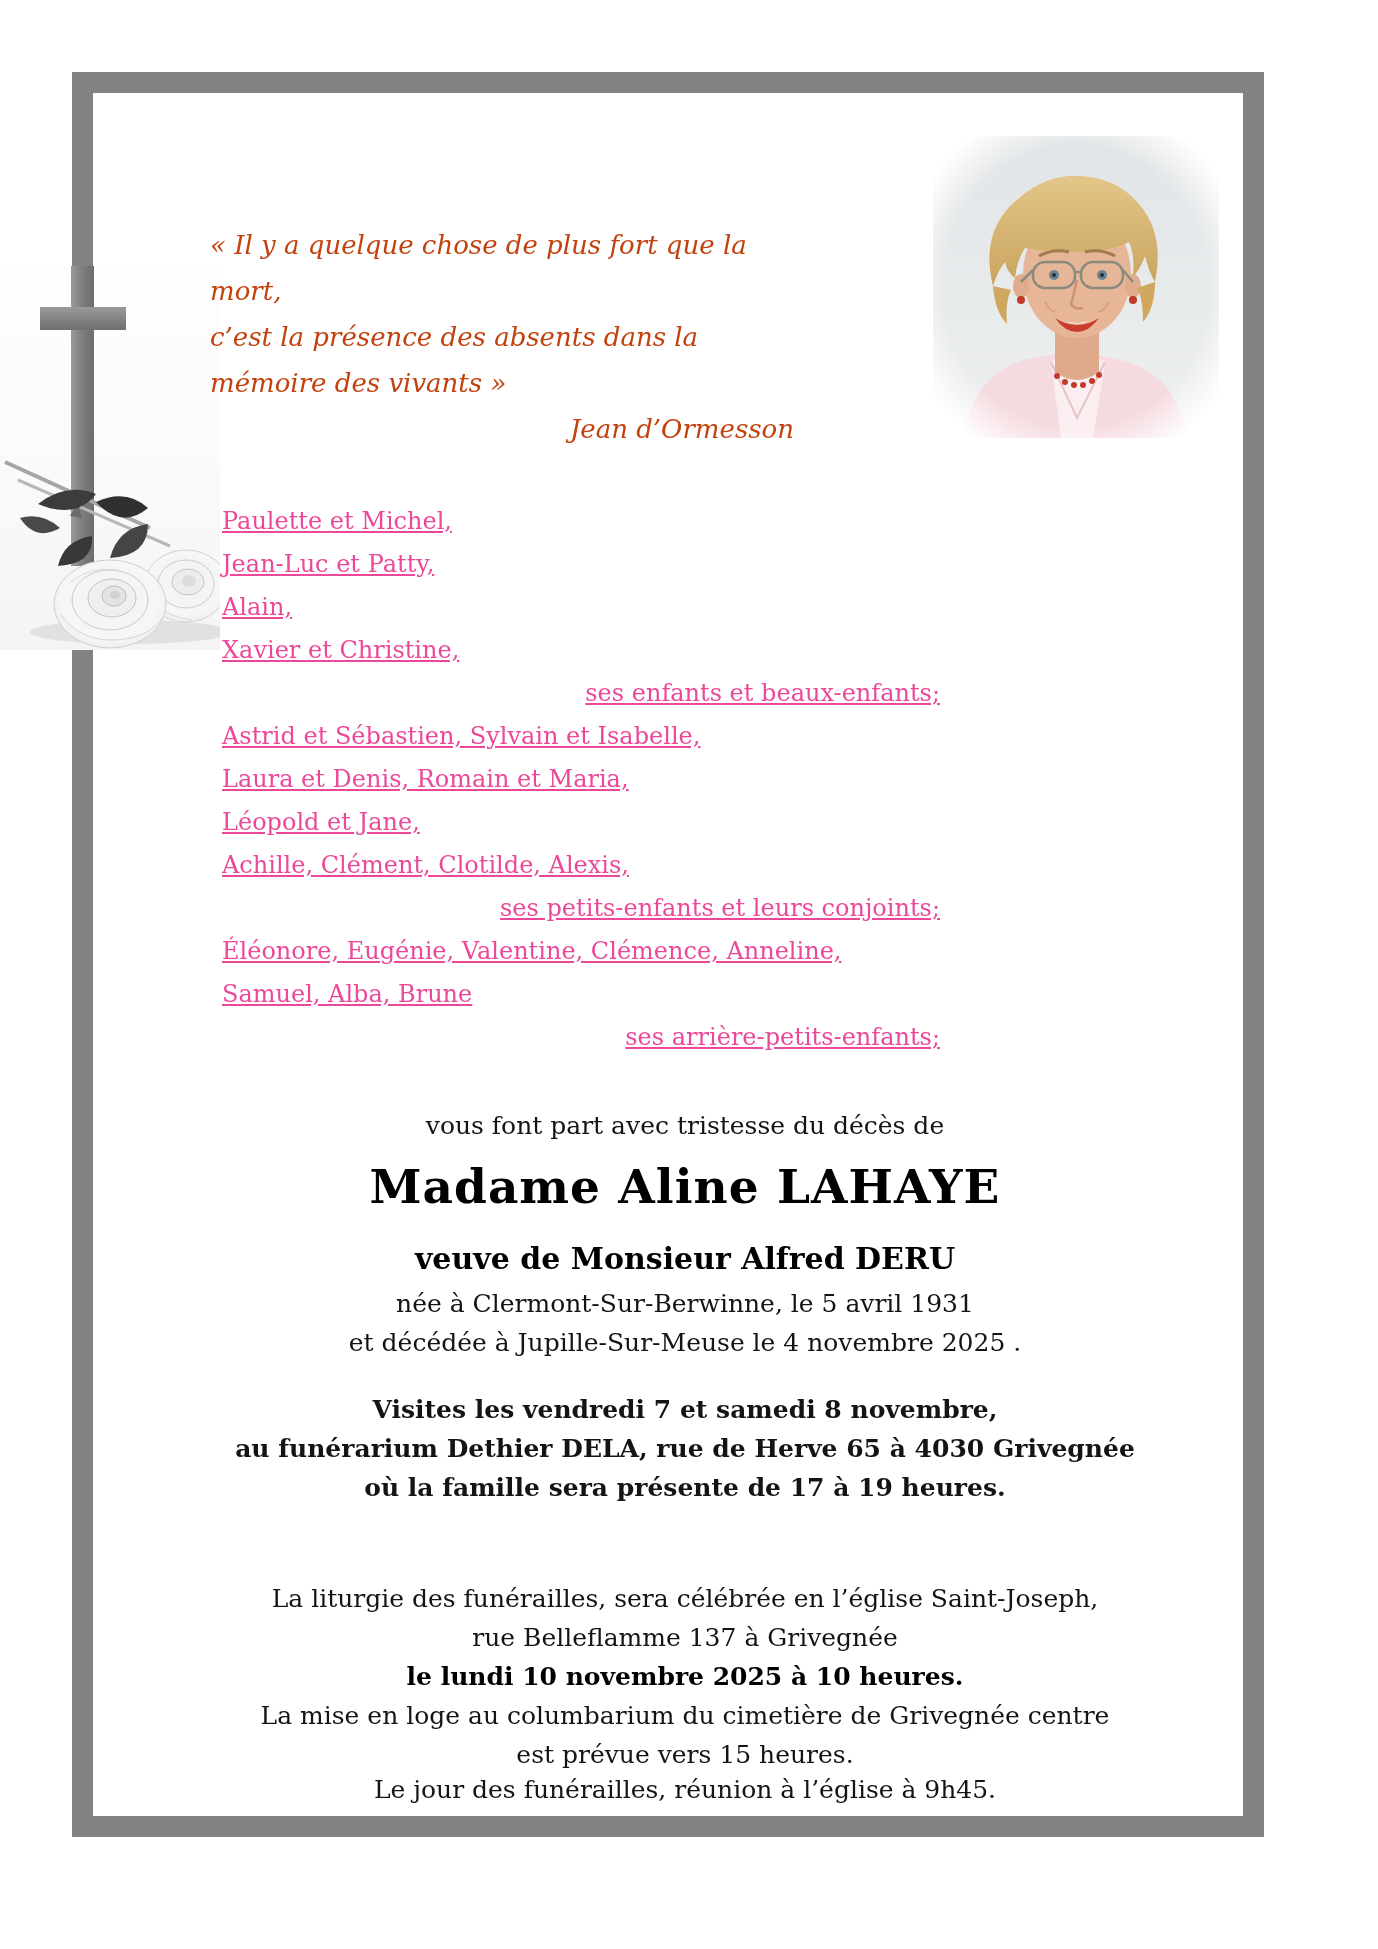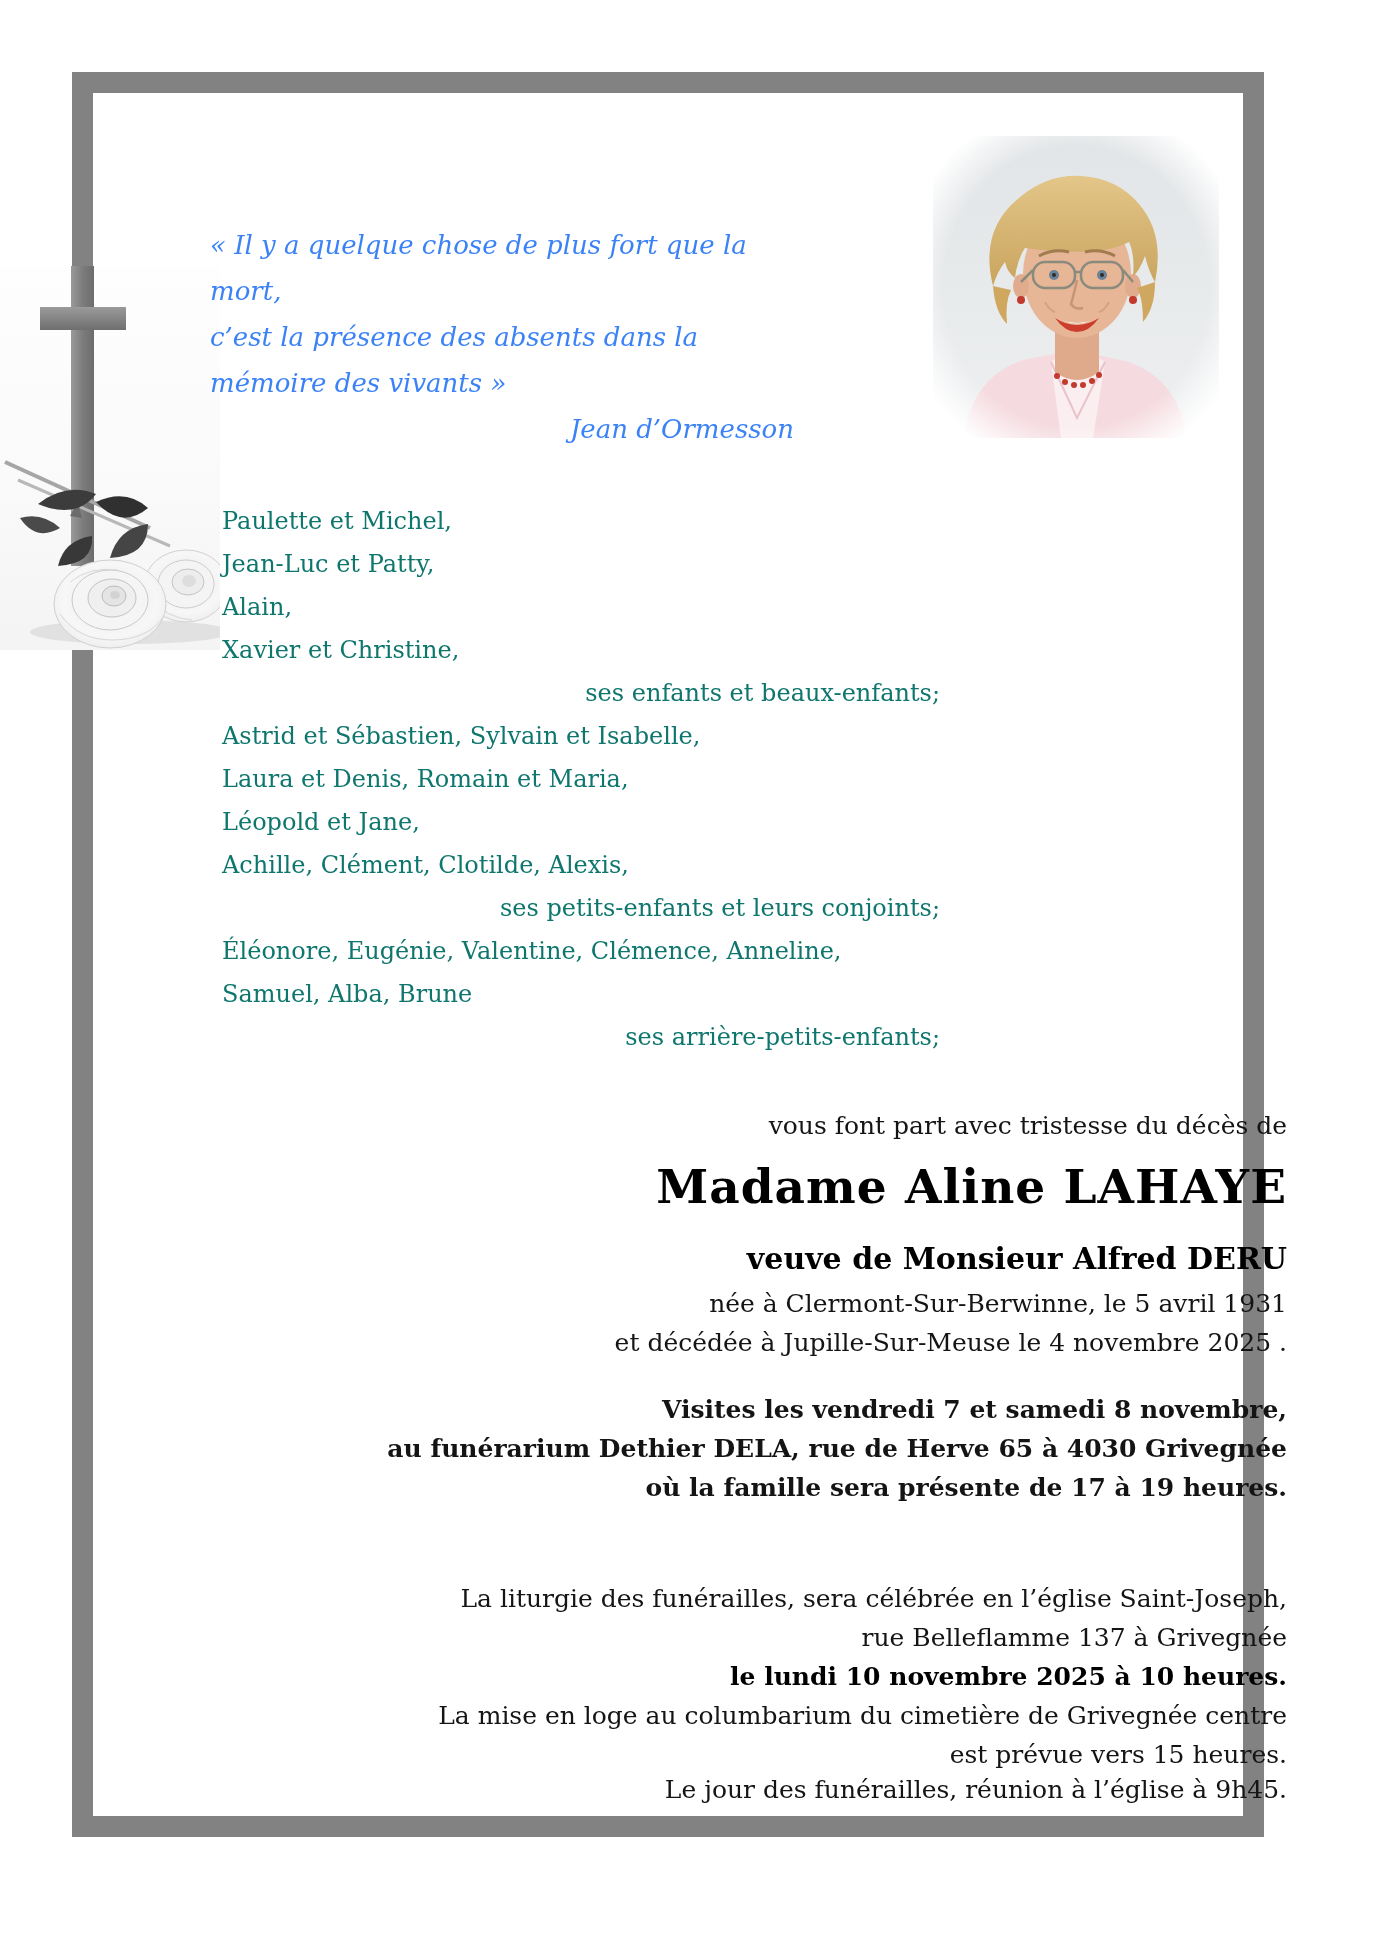--- a/index.html
+++ b/index.html
@@ -8,32 +8,32 @@
     font-family:"DejaVu Serif","Liberation Serif",serif;color:#1b1b1b;
     overflow:hidden;
   }
   .frame{
     position:absolute;left:72px;top:72px;width:1192px;height:1765px;
     border:21px solid #828282;box-sizing:border-box;
   }
   
   .quote{
     position:absolute;left:210px;top:222px;width:612px;
-    font-style:italic;font-size:26px;line-height:46px;color:#3b82f6;
+    font-style:italic;font-size:26px;line-height:46px;color:#c2410c;
   }
   .quote .attribution{text-align:right;padding-right:28px;}
   
   .family{
     position:absolute;left:222px;top:500px;width:718px;
-    font-size:24px;line-height:43px;color:#0f766e;
+    font-size:24px;line-height:43px;color:#ec4899;text-decoration:underline;
   }
   .family .right{text-align:right;}
   
   .col{
-    position:absolute;left:95px;width:1192px;text-align:right;
+    position:absolute;left:89px;width:1192px;text-align:center;
     font-size:25px;line-height:39px;color:#141414;
   }
   .intro{top:1106px;}
   .title{
     top:1152px;font-size:47px;font-weight:bold;letter-spacing:1px;
     line-height:70px;color:#000;
   }
   .widow{top:1238px;font-size:30px;font-weight:bold;color:#000;line-height:42px;}
   .dates{top:1284px;}
   .visits{top:1390px;font-weight:bold;}

